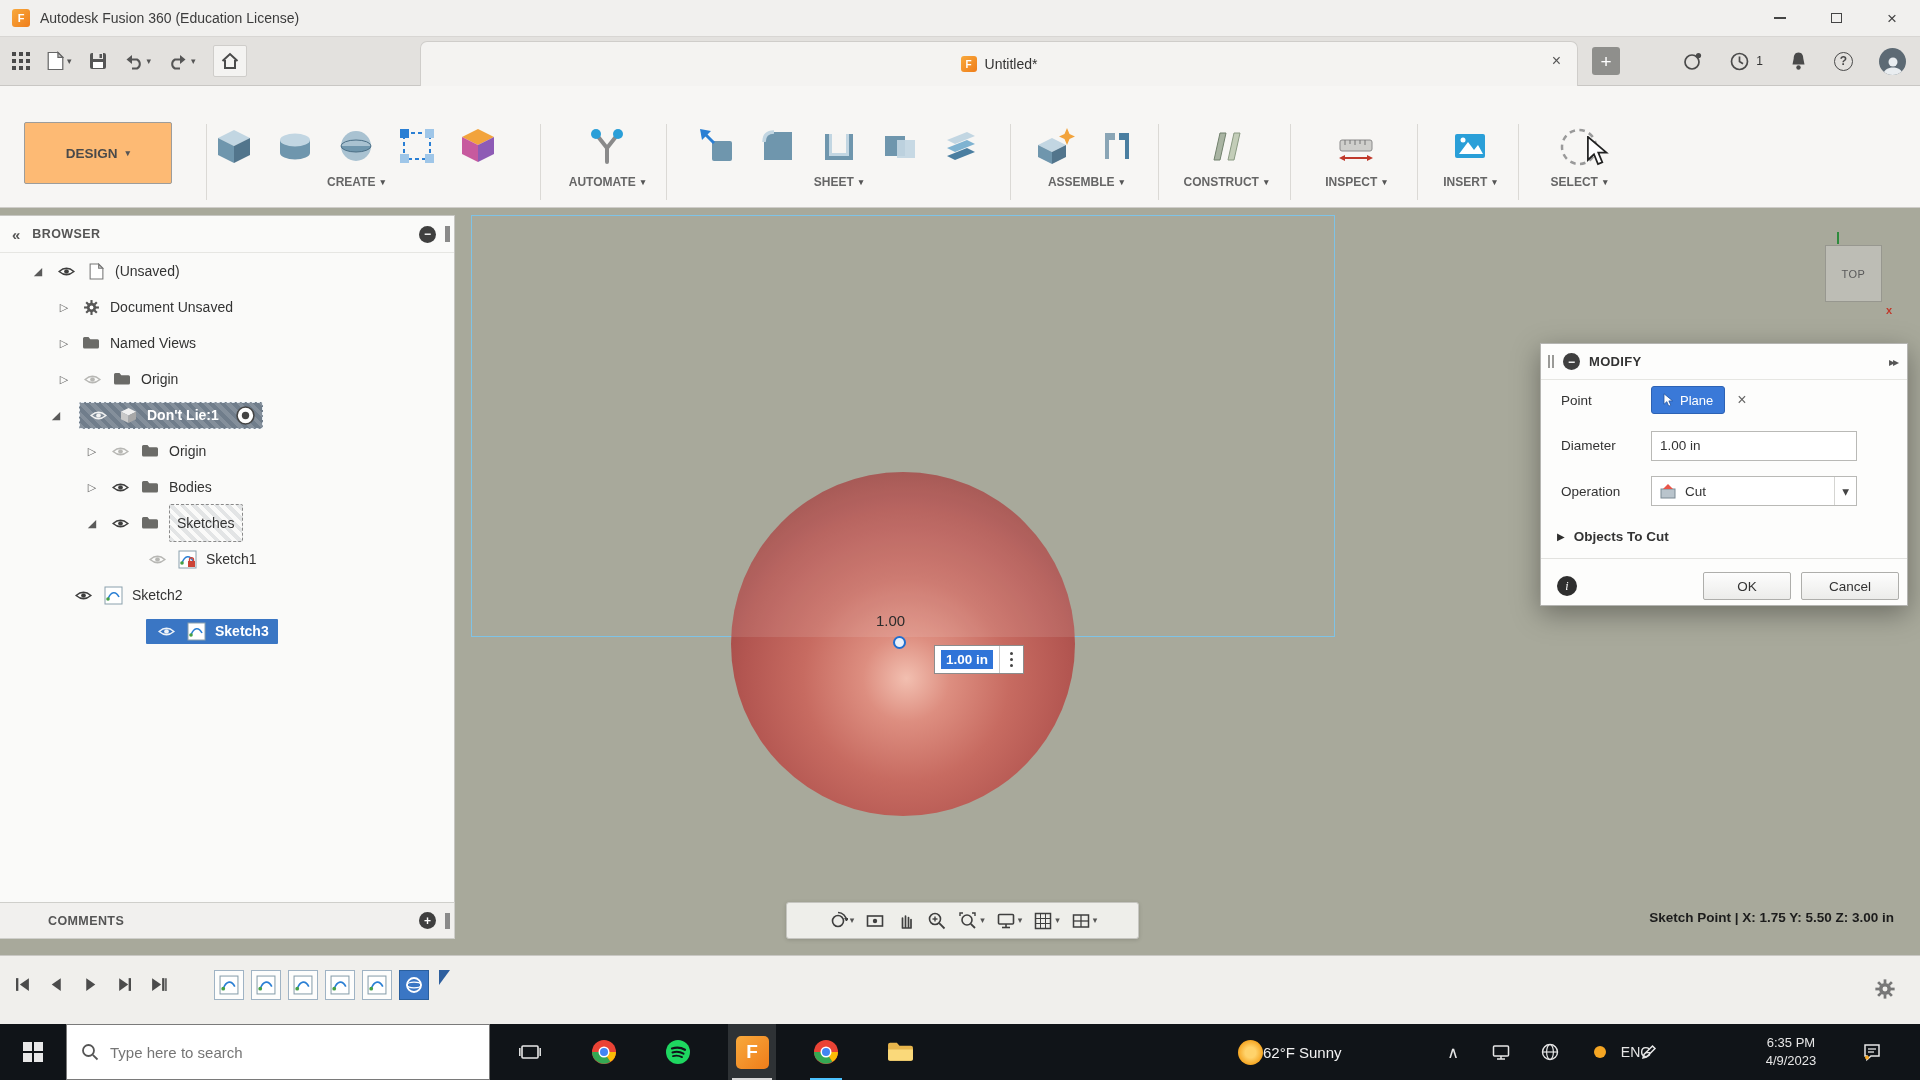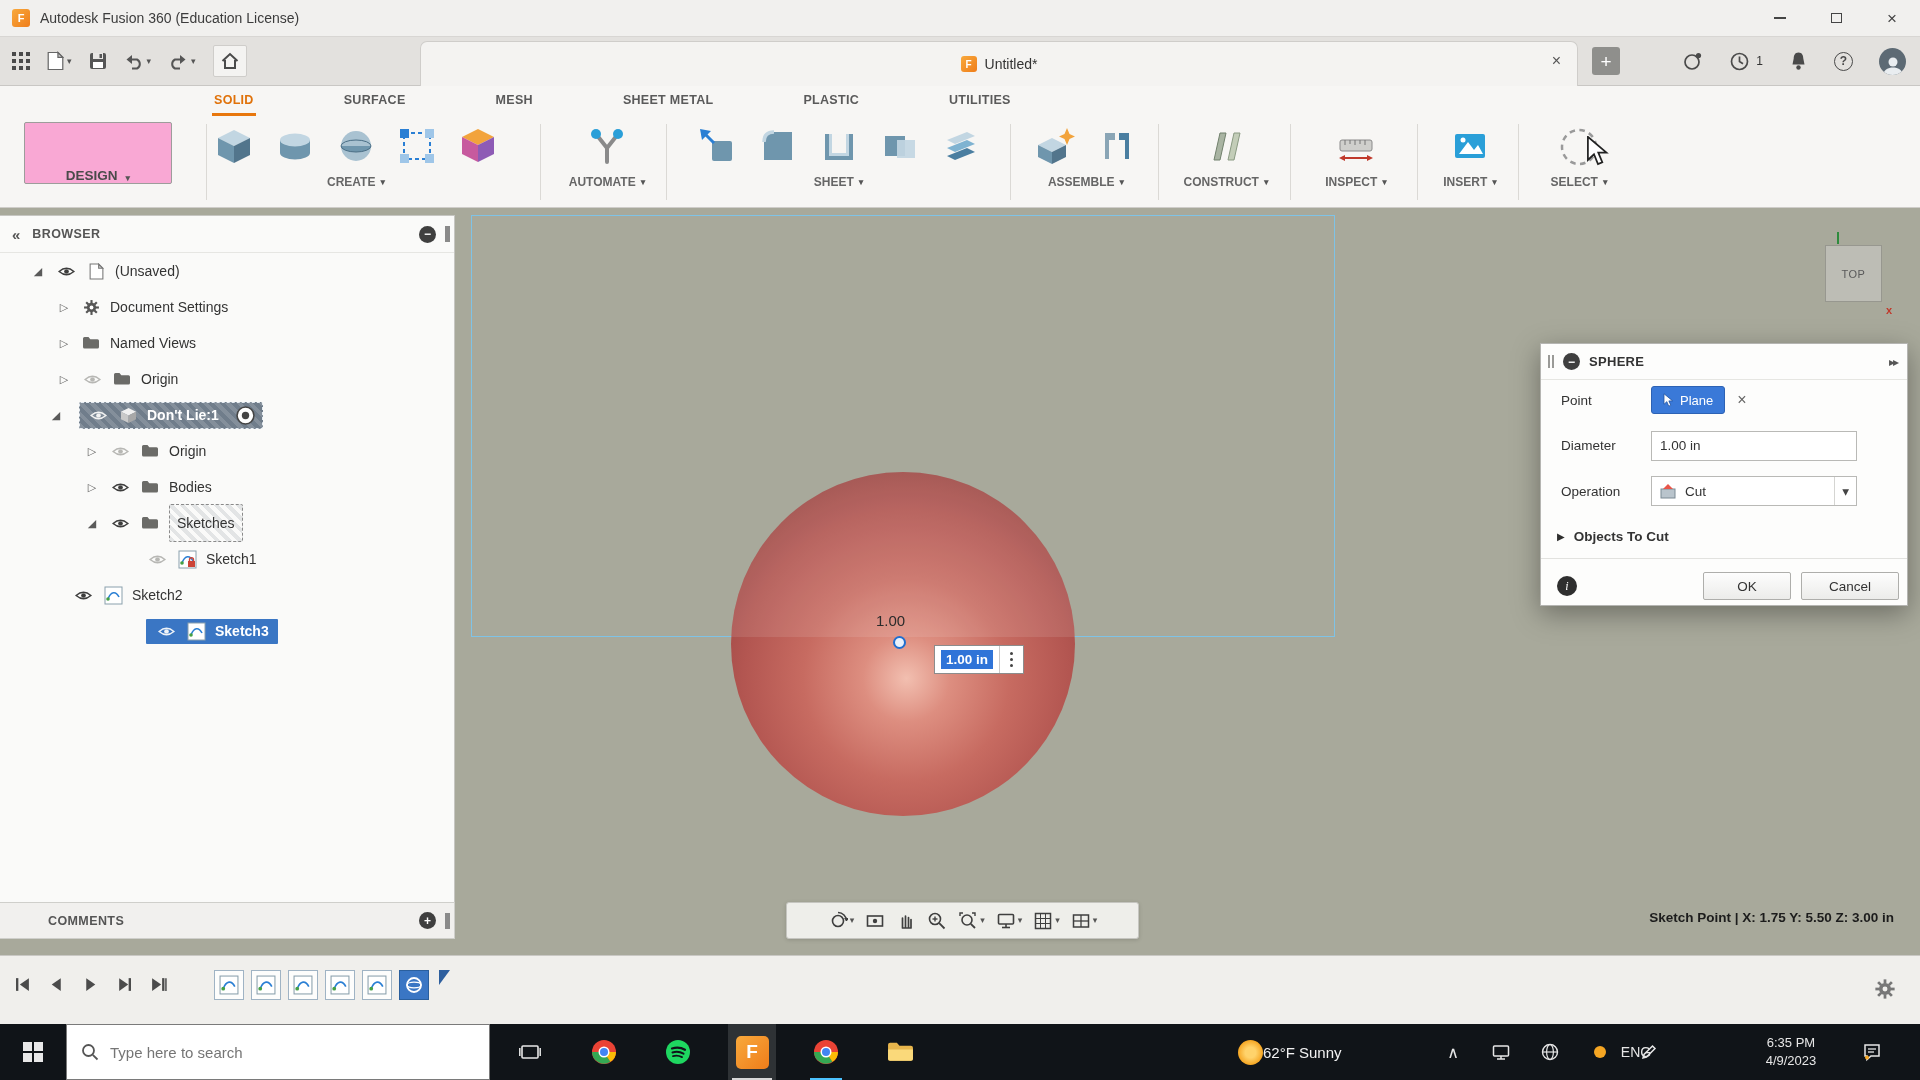--- a/index.html
+++ b/index.html
@@ -30,21 +30,21 @@
 .ab-right{position:absolute;right:14px;top:0;height:48px;display:flex;align-items:center;gap:26px}
 .badge-num{font-size:12px;color:#333;margin-left:3px}
 .help-circ{width:19px;height:19px;border:1.8px solid #4a4a4a;border-radius:50%;display:flex;align-items:center;justify-content:center;font-size:12px;font-weight:bold;color:#4a4a4a}
 .avatar{width:27px;height:27px;border-radius:50%;background:#5d6a74;display:flex;align-items:flex-end;justify-content:center;overflow:hidden}
 
 
 .ribbon{position:absolute;left:0;top:86px;width:1920px;height:122px;background:#f7f6f4;border-bottom:1px solid #cfcdc9}
 .rtabs{position:absolute;left:212px;top:0;height:30px;display:flex;gap:86px;align-items:stretch}
 .rtab{font-size:12.5px;font-weight:bold;color:#5a5a5a;letter-spacing:.3px;display:flex;align-items:center;border-bottom:3px solid transparent;padding:0 2px}
 .rtab.active{color:#e0720a;border-bottom-color:#e8770d}
-.design-btn{position:absolute;left:24px;top:36px;width:148px;height:62px;border:1px solid #9d9d9b;border-radius:2px;display:flex;align-items:flex-end;justify-content:center;gap:8px;font-size:13.5px;font-weight:bold;color:#4a4a4a;background:#f9a8d4}
+.design-btn{position:absolute;left:24px;top:36px;width:148px;height:62px;border:1px solid #9d9d9b;border-radius:2px;display:flex;align-items:center;justify-content:center;gap:8px;font-size:13.5px;font-weight:bold;color:#4a4a4a;background:#fdba74}
 .group{position:absolute;top:34px;height:86px}
 .gicons{display:flex;gap:12px;justify-content:center}
 .gicon{width:49px;height:52px;display:flex;align-items:center;justify-content:center}
 .glabel{margin-top:3px;text-align:right;font-size:12px;font-weight:bold;color:#666;display:flex;align-items:center;justify-content:center;gap:5px}
 .gsep{position:absolute;top:124px;width:1px;height:76px;background:#dbd9d5}
 
 
 .viewport{position:absolute;left:0;top:208px;width:1920px;height:747px;background:#a8a99b;overflow:hidden}
 .sketch-rect{position:absolute;left:471px;top:7px;width:864px;height:422px;border:1.5px solid #7fc3e6;pointer-events:none}
 .sphere{position:absolute;left:731px;top:264px;width:344px;height:344px;border-radius:50%;overflow:hidden;background:radial-gradient(circle at 51% 60%,#f2bfb0 0%,#dd8e80 16%,#c76b61 38%,#b35651 60%,#964340 82%,#7d3431 100%)}
@@ -234,40 +234,20 @@
       <div class="avatar">
         <svg width="22" height="18" viewBox="0 0 22 18">
             <circle cx="11" cy="5" r="4.5" fill="#e9edf0"></circle>
             <path d="M1 18 C2 12.5 6 10.5 11 10.5 C16 10.5 20 12.5 21 18 Z" fill="#e9edf0"></path>
           </svg>
       </div>
     </div>
   </div>
 
   <div class="ribbon">
-    <div class="rtabs">
-      <div class="rtab active">
-          <span>SOLID</span>
-        </div>
-      <div class="rtab">
-          <span>SURFACE</span>
-        </div>
-      <div class="rtab">
-          <span>MESH</span>
-        </div>
-      <div class="rtab">
-          <span>SHEET METAL</span>
-        </div>
-      <div class="rtab">
-          <span>PLASTIC</span>
-        </div>
-      <div class="rtab">
-          <span>UTILITIES</span>
-        </div>
-    </div>
 
     <div class="design-btn">
       <span>DESIGN</span>
       <span class="caret">▾</span>
     </div>
 
     <div class="group" style="left:200px;width:312px">
       <div class="gicons">
         <div class="gicon">
             <svg width="40" height="40" viewBox="0 0 40 40">
@@ -589,21 +569,21 @@
               <line x1="12" y1="8" x2="15" y2="8"></line>
               <line x1="3" y1="3" x2="5.2" y2="5.2"></line>
               <line x1="10.8" y1="10.8" x2="13" y2="13"></line>
               <line x1="13" y1="3" x2="10.8" y2="5.2"></line>
               <line x1="3" y1="13" x2="5.2" y2="10.8"></line>
             </g>
             <circle cx="8" cy="8" r="4.4" fill="#555"></circle>
             <circle cx="8" cy="8" r="1.8" fill="#fff"></circle>
           </svg>
         </span>
-      <span>Document Settings</span>
+      <span>Document Unsaved</span>
     </div>
 
     <div class="trow" style="padding-left:56px">
       <span class="exp">▷</span>
       <span class="tico">
           <svg width="18" height="14" viewBox="0 0 18 14">
             <path d="M1 2.5 q0-1.5 1.5-1.5 h4 l1.8 2.2 H15.5 q1.5 0 1.5 1.5 V11 q0 1.5-1.5 1.5 h-13 Q1 12.5 1 11 Z" fill="#6b6b68"></path>
           </svg>
         </span>
       <span>Named Views</span>
@@ -761,21 +741,21 @@
     <div class="grip" style="position:absolute;right:4px"></div>
   </div>
 
   <div class="dialog">
     <div class="dlg-h">
       <span class="dgrip">
           <i></i>
           <i></i>
         </span>
       <div class="circle-btn" style="margin-left:9px">−</div>
-      <span class="dlg-title">SPHERE</span>
+      <span class="dlg-title">MODIFY</span>
       <span class="dlg-ff">▸▸</span>
     </div>
 
     <div class="dlg-row" style="top:39px;height:34px">
       <span class="dlg-label">Point</span>
       <div class="plane-btn">
         <svg width="11" height="15" viewBox="0 0 14 20">
             <path d="M1 1 L1 15 L4.8 11.5 L7.3 17.5 L10 16.3 L7.5 10.5 L12.5 10.5 Z" fill="#fff" stroke="#1d4f9c" stroke-width="1"></path>
           </svg>
         <span>Plane</span>

